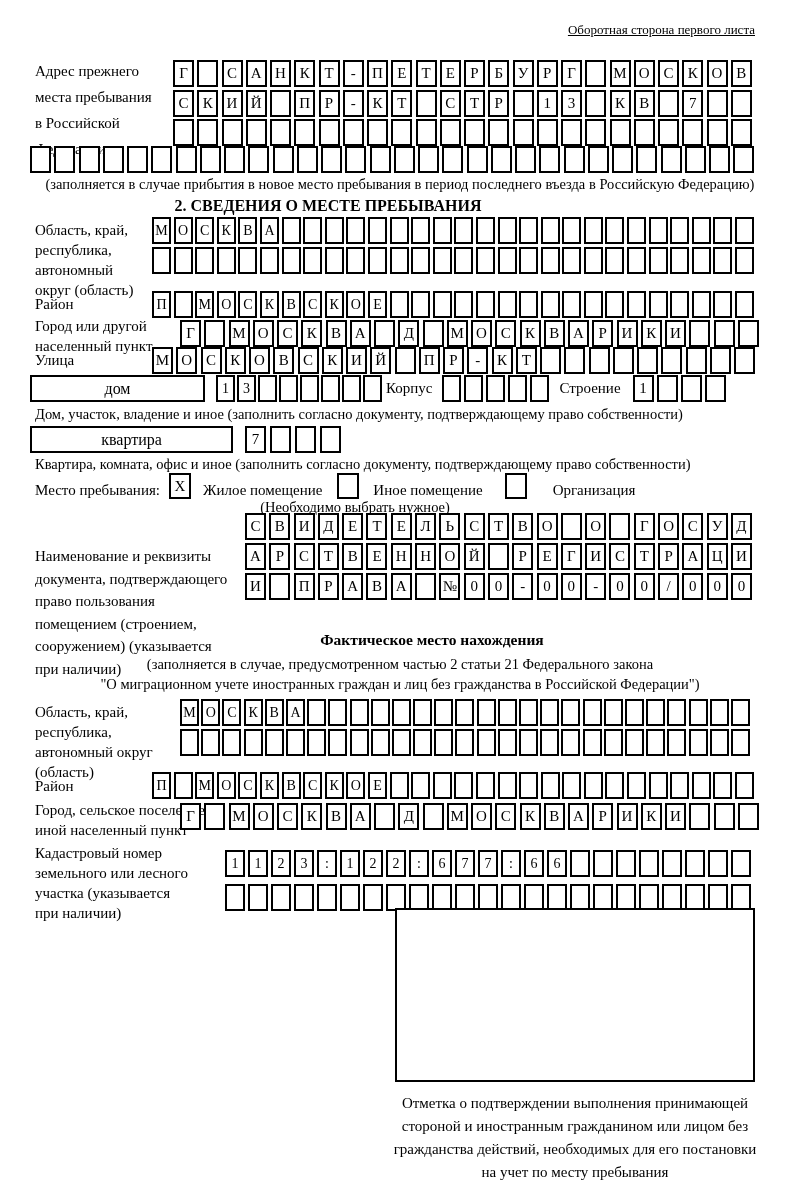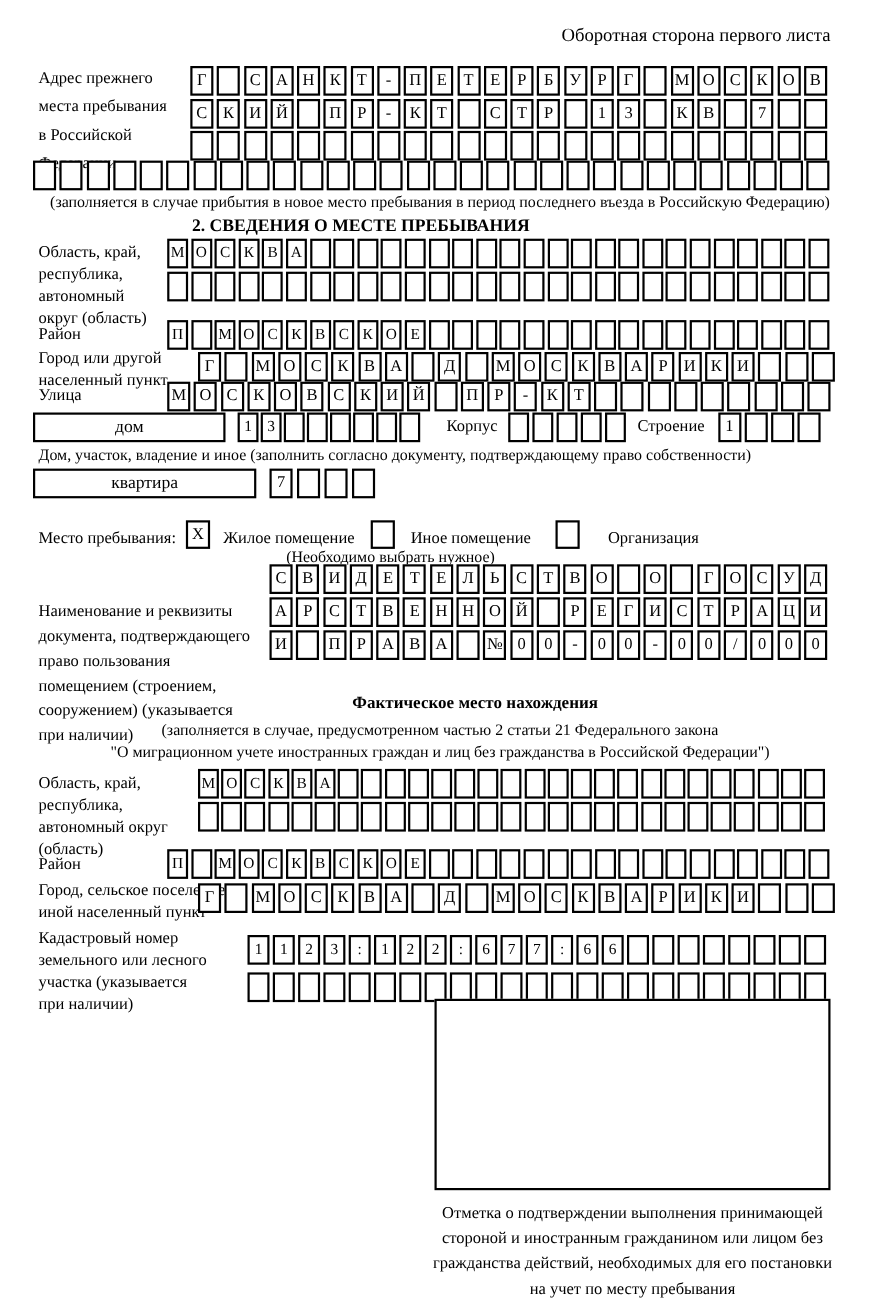--- a/index.html
+++ b/index.html
@@ -31,21 +31,21 @@
       align-items:center;justify-content:center;font-size:15px;flex:none;}
   .hrow{display:flex;align-items:center;height:27px;}
   .stamp-box{box-sizing:border-box;border:2px solid #000;background:#fff;}
   .stamp-note{font-size:15px;line-height:23px;white-space:pre-line;}
 </style>
 </head>
 <body>
 
 <div class="page">
 
-  <div class="abs" style="top:22px;right:45px;font-size:17px;">Оборотная сторона первого листа</div>
+  <div class="abs" style="top:22px;right:45px;font-size:13px;text-decoration:underline;">Оборотная сторона первого листа</div>
 
   <div class="abs lbl-lg" style="left:35px;top:58px;width:150px;">Адрес прежнего
 места пребывания
 в Российской
 Федерации</div>
   <div class="abs boxrow r24" style="left:173px;top:60px;">
       <span class="bx">Г</span>
       <span class="bx"></span>
       <span class="bx">С</span>
       <span class="bx">А</span>
@@ -318,21 +318,21 @@
     <div class="boxrow r8h" style="margin-left:11px;">
         <span class="bx">1</span>
         <span class="bx">3</span>
         <span class="bx"></span>
         <span class="bx"></span>
         <span class="bx"></span>
         <span class="bx"></span>
         <span class="bx"></span>
         <span class="bx"></span>
       </div>
-    <div class="inline-lbl" style="margin-left:24px;">Корпус</div>
+    <div class="inline-lbl" style="margin-left:4px;">Корпус</div>
     <div class="boxrow r5k" style="margin-left:10px;">
         <span class="bx"></span>
         <span class="bx"></span>
         <span class="bx"></span>
         <span class="bx"></span>
         <span class="bx"></span>
       </div>
     <div class="inline-lbl" style="margin-left:10px;">Строение</div>
     <div class="boxrow r4s" style="margin-left:12px;">
         <span class="bx">1</span>
@@ -345,20 +345,21 @@
 
   <div class="abs hrow" style="left:30px;top:426px;border-radius:13px;">
     <div class="widebox" style="width:203px;">квартира</div>
     <div class="boxrow r4f" style="margin-left:12px;">
         <span class="bx">7</span>
         <span class="bx"></span>
         <span class="bx"></span>
         <span class="bx"></span>
       </div>
   </div>
+  <div class="abs note" style="left:35px;top:456px;">Квартира, комната, офис и иное (заполнить согласно документу, подтверждающему право собственности)</div>
 
   <div class="abs" style="left:35px;top:473px;display:flex;align-items:flex-end;font-size:15px;">
     <span>Место пребывания:</span>
     <span class="cb" style="margin-left:9px;">X</span>
     <span style="margin-left:12px;">Жилое помещение</span>
     <span class="cb" style="margin-left:15px;"></span>
     <span style="margin-left:14px;">Иное помещение</span>
     <span class="cb" style="margin-left:22px;"></span>
     <span style="margin-left:26px;">Организация</span>
   </div>

